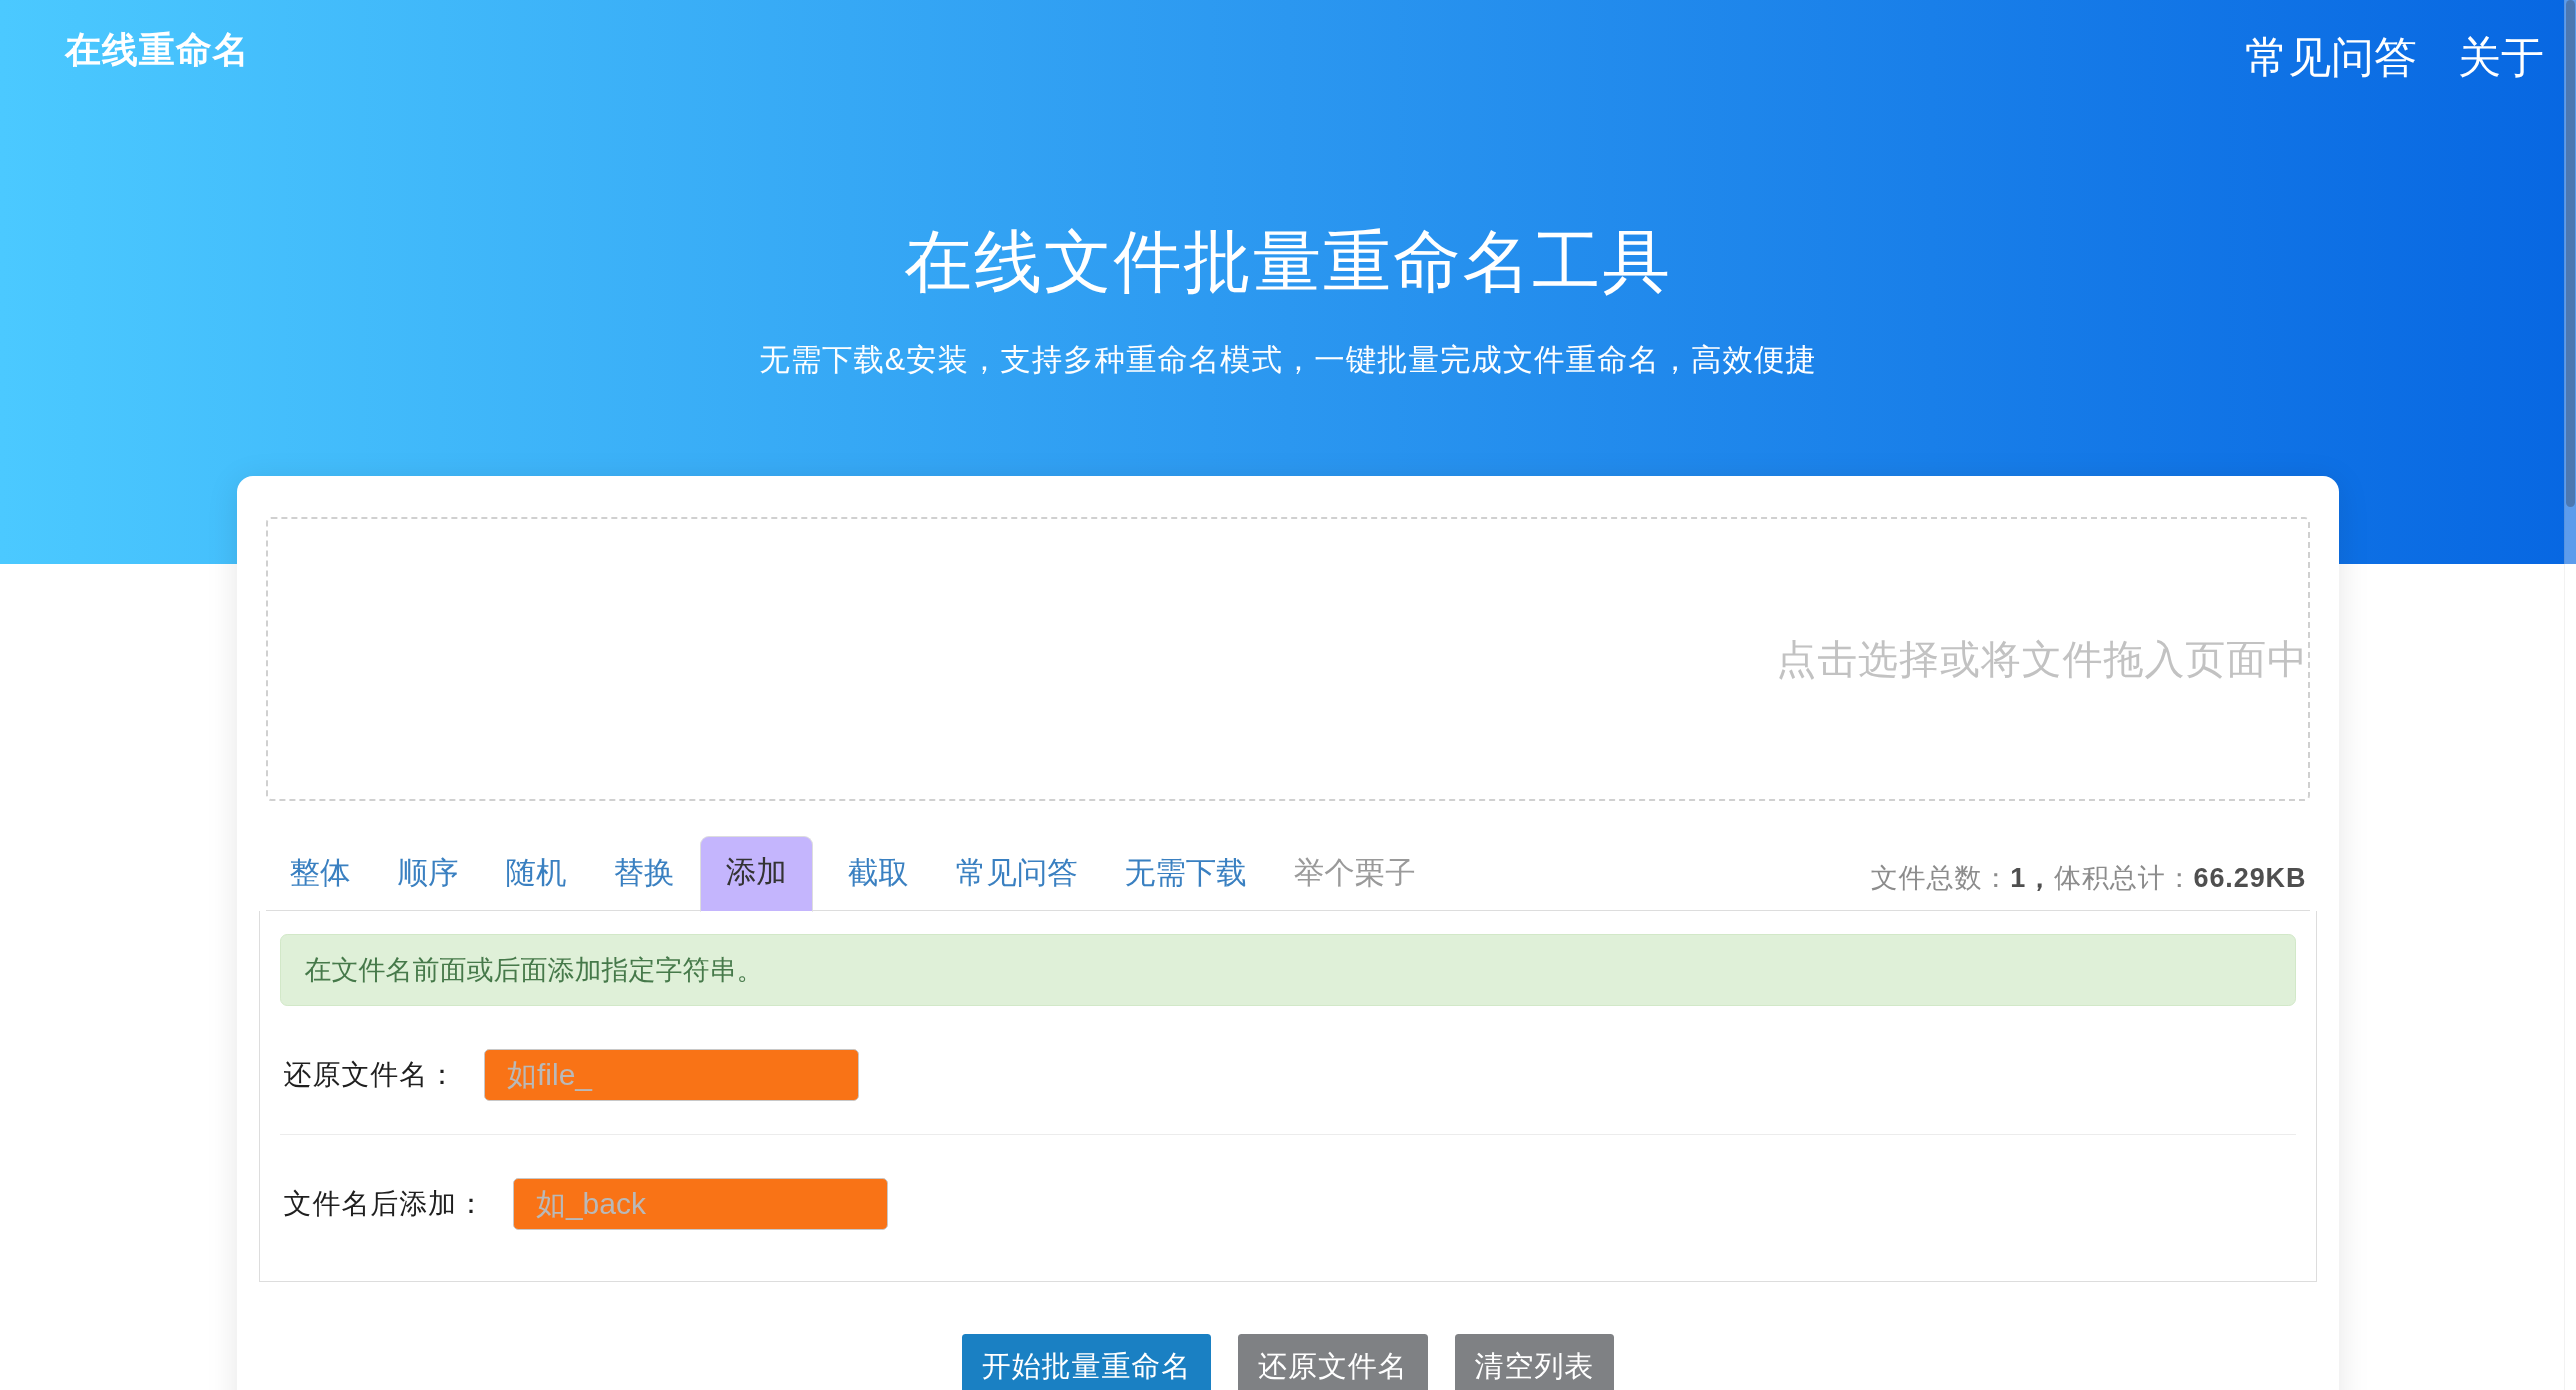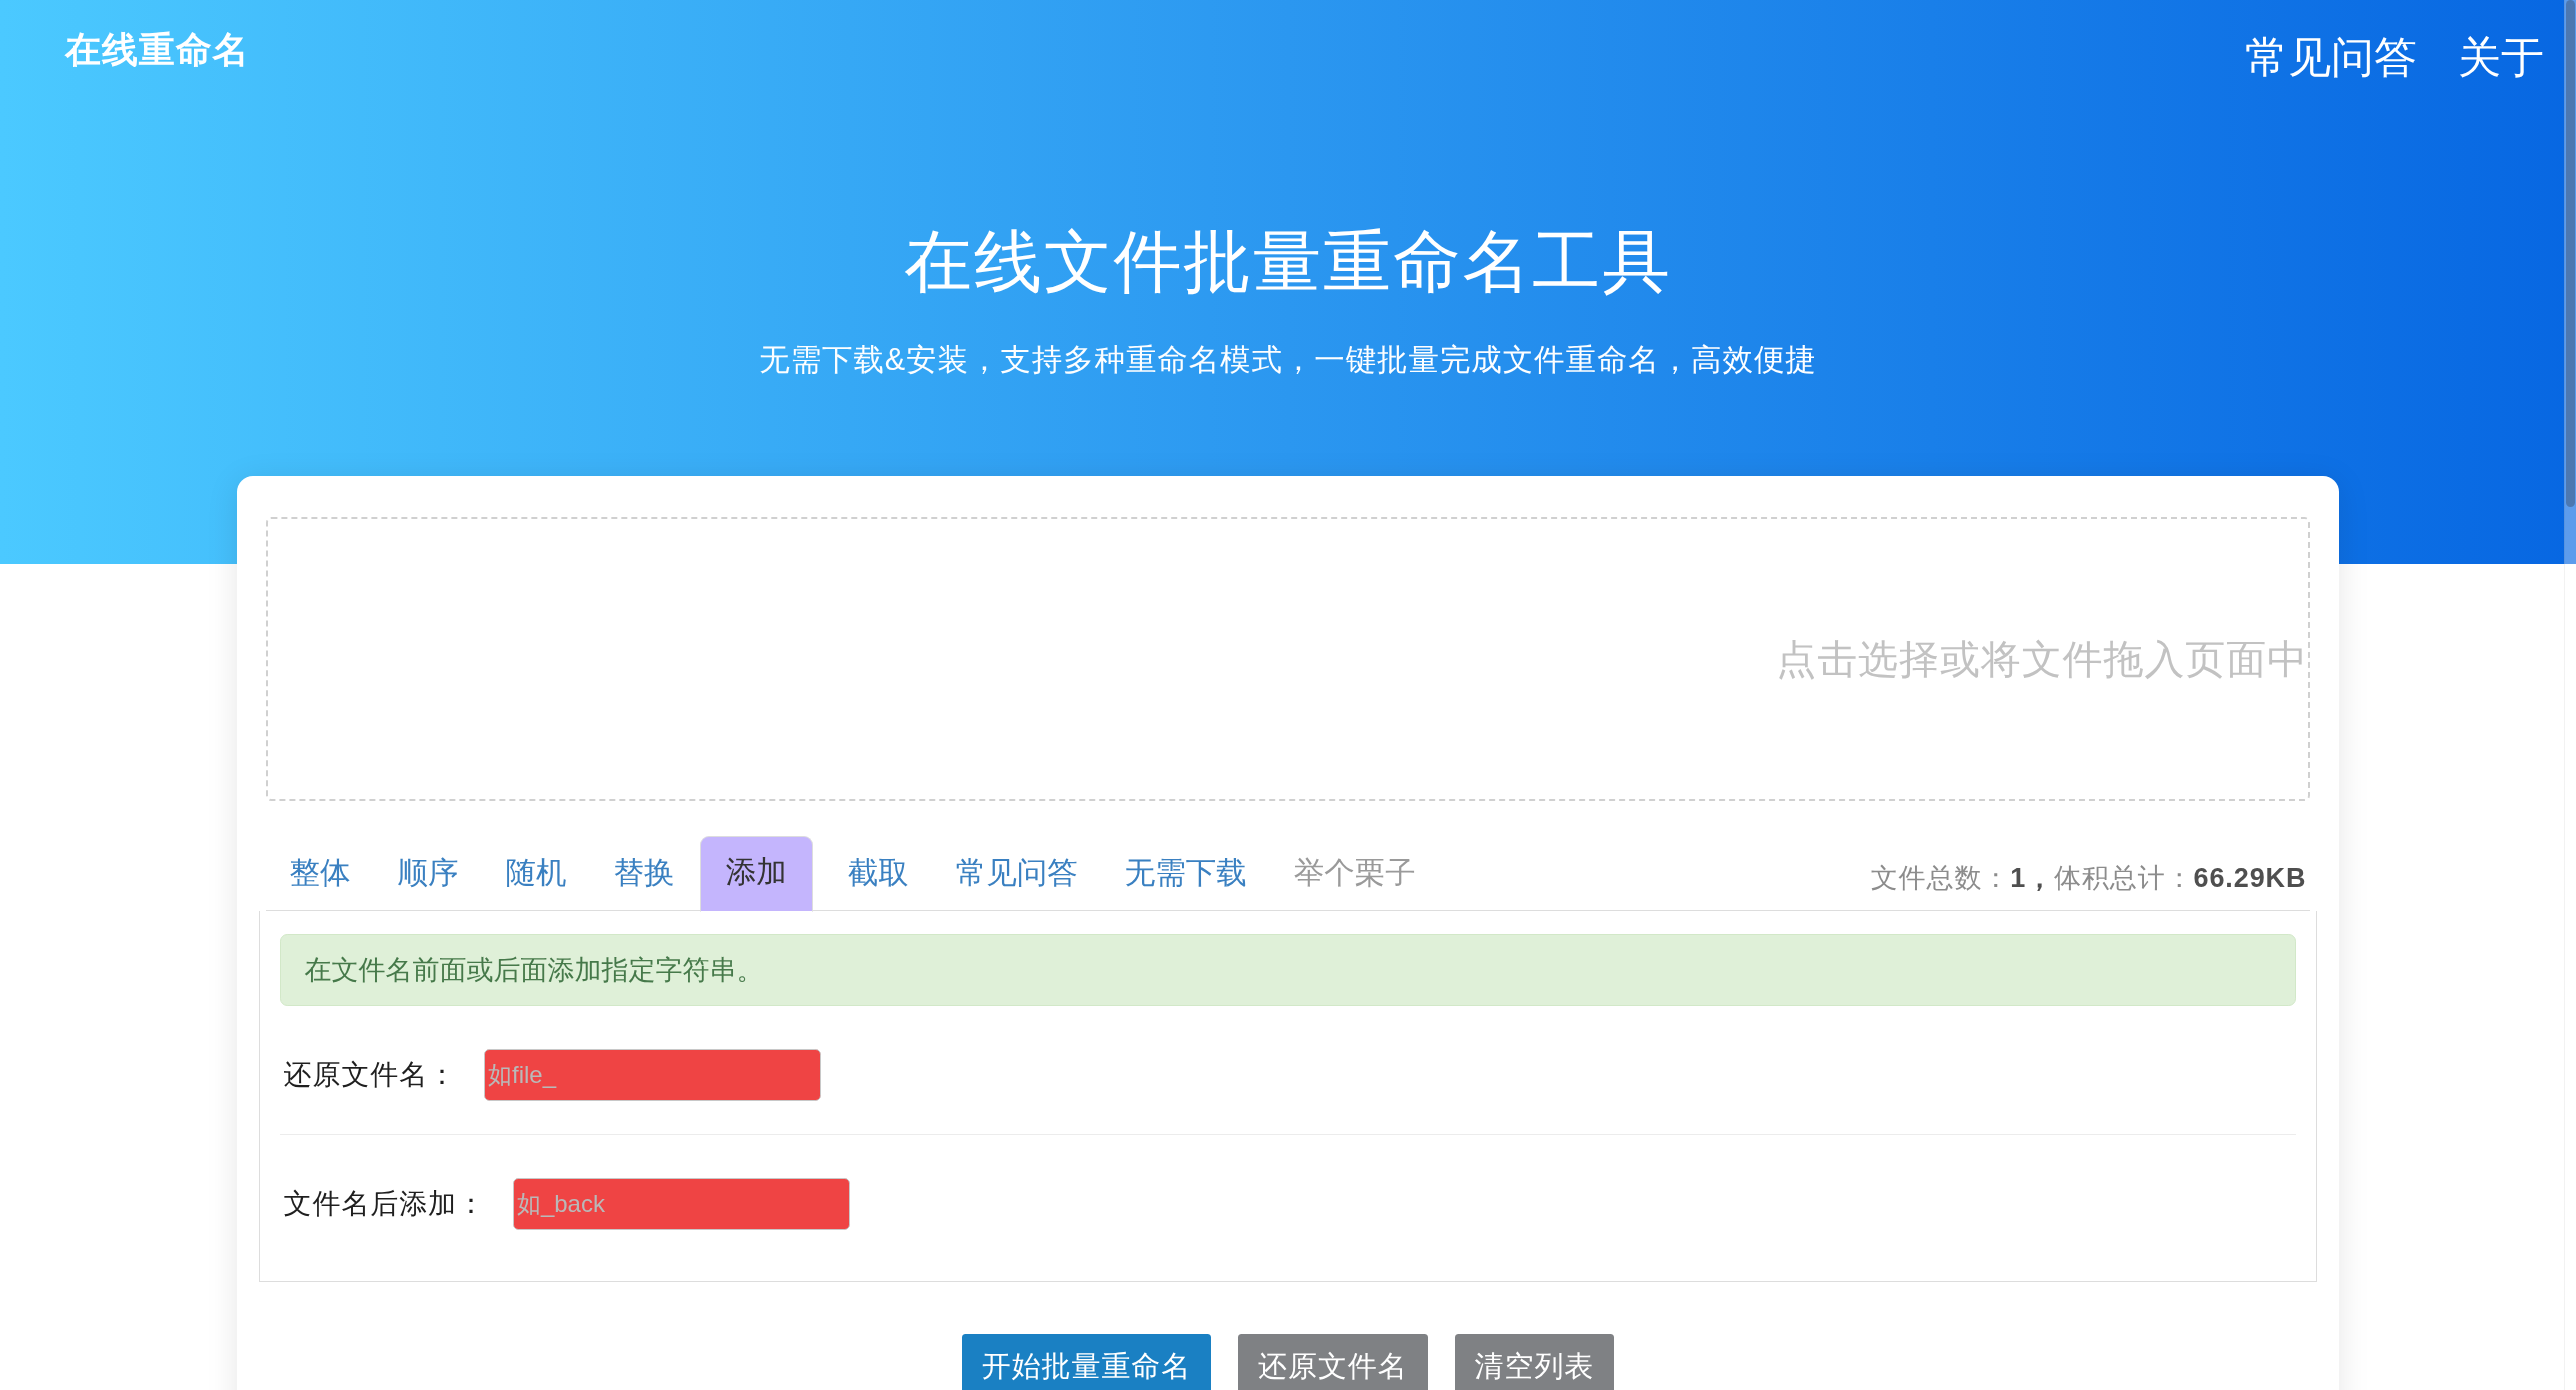--- a/index.html
+++ b/index.html
@@ -37,21 +37,21 @@
   .stats{position:absolute;right:3.6px;bottom:14.4px;font-size:27px;color:#8c8c8c;letter-spacing:0.9px;}
   .stats b{color:#4f4f4f;font-weight:700;}
 
   
   .panel{margin:0 22px;border:1.8px solid #ddd;border-top:none;padding:23.4px 20px 49px;}
   .alert-success{background:#dff0d8;border:1.8px solid #d2e8c8;border-radius:7.2px;
                  padding:19px 23.4px;color:#46794a;font-size:27px;line-height:32px;}
   .form-row{display:flex;align-items:center;margin:41px 0 0 3.6px;height:56px;}
   .form-label{font-size:28px;color:#1f1f1f;letter-spacing:0.9px;}
   .form-input{margin-left:27px;width:329px;height:50px;border:1.8px solid #c8c8c8;border-radius:5.4px;
-              font-size:24px;color:#333;padding:0 3px;outline:none;background:#ef4444;
+              font-size:30px;color:#333;padding:0 22px;outline:none;background:#f97316;
               font-family:"Liberation Sans","DejaVu Sans",sans-serif;}
   .form-input::placeholder{color:#b9b9b9;}
   .divider{border:none;border-top:1.8px solid #ececec;margin:30.5px 0 0;}
 
   
   .actions{margin-top:52px;display:flex;justify-content:center;gap:27px;}
   .btn{border:none;border-radius:3.6px;height:66px;padding:0 20px;font-size:29px;color:#fff;
        cursor:pointer;letter-spacing:0.9px;font-family:"Liberation Sans","DejaVu Sans",sans-serif;}
   .btn-primary{background:#1a80c3;}
   .btn-default{background:#7f8184;}

